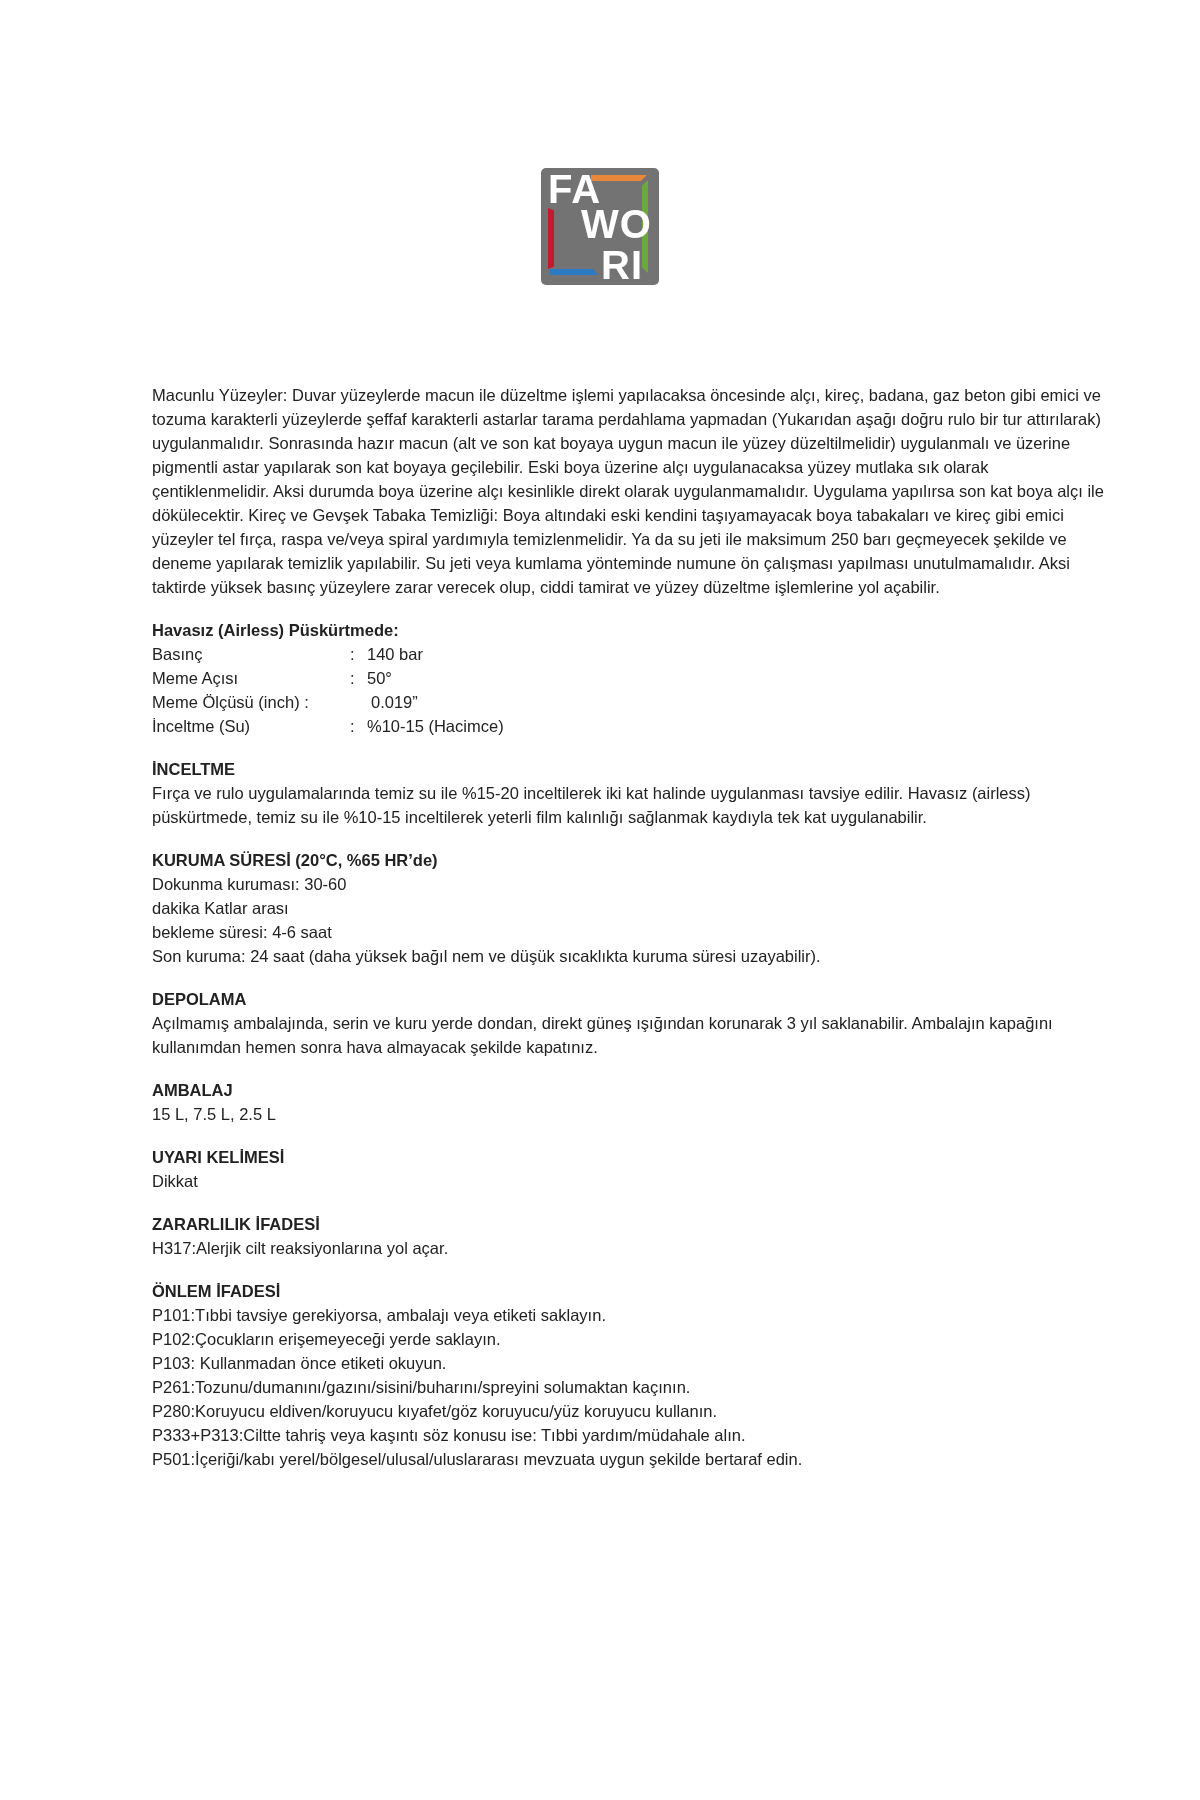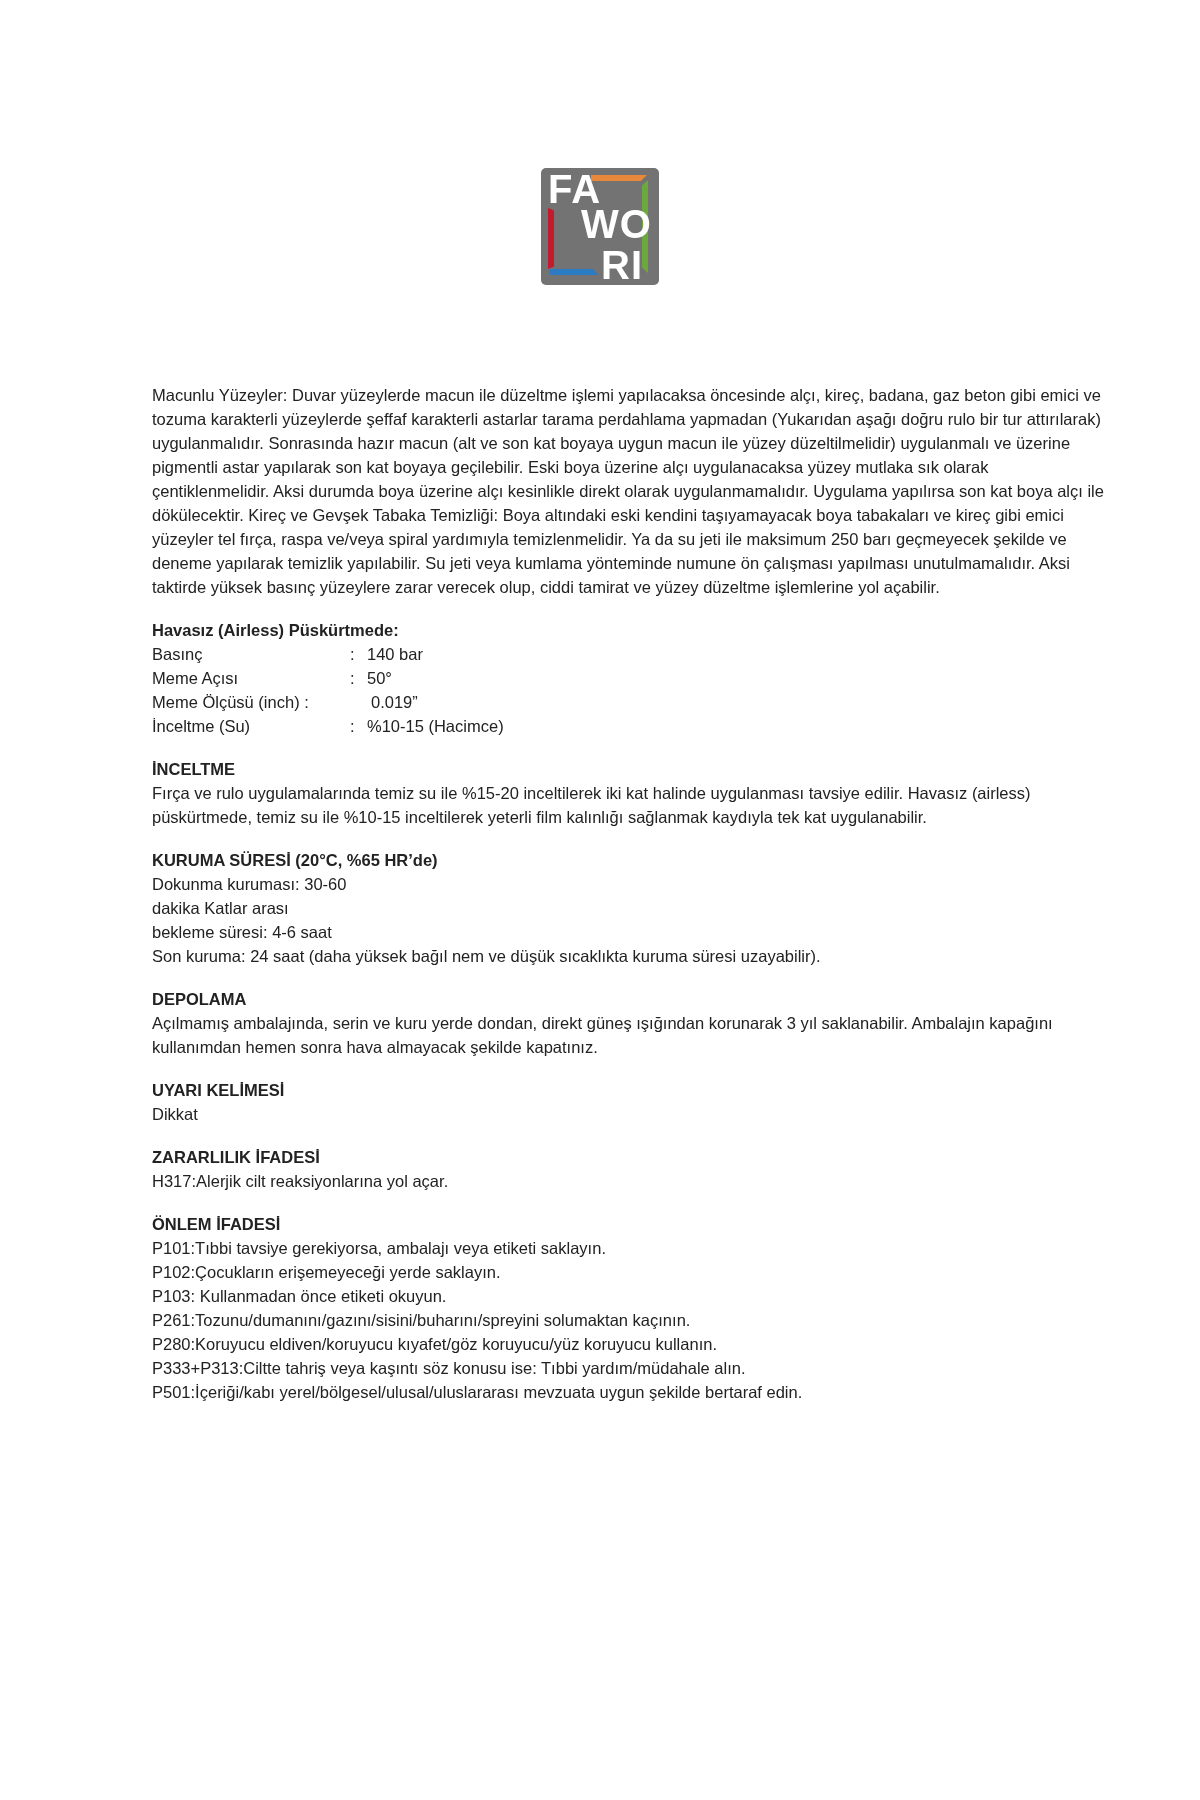--- a/index.html
+++ b/index.html
@@ -121,20 +121,24 @@
       <div>bekleme süresi: 4-6 saat</div>
       <div>Son kuruma: 24 saat (daha yüksek bağıl nem ve düşük sıcaklıkta kuruma süresi uzayabilir).</div>
     </div>
 
 
     <div class="section">
       <div class="heading">DEPOLAMA</div>
       <div class="body-par">Açılmamış ambalajında, serin ve kuru yerde dondan, direkt güneş ışığından korunarak 3 yıl saklanabilir. Ambalajın kapağını kullanımdan hemen sonra hava almayacak şekilde kapatınız.</div>
     </div>
 
+    <div class="section">
+      <div class="heading">AMBALAJ</div>
+      <div>15 L, 7.5 L, 2.5 L</div>
+    </div>
 
     <div class="section">
       <div class="heading">UYARI KELİMESİ</div>
       <div>Dikkat</div>
     </div>
 
     <div class="section">
       <div class="heading">ZARARLILIK İFADESİ</div>
       <div>H317:Alerjik cilt reaksiyonlarına yol açar.</div>
     </div>

